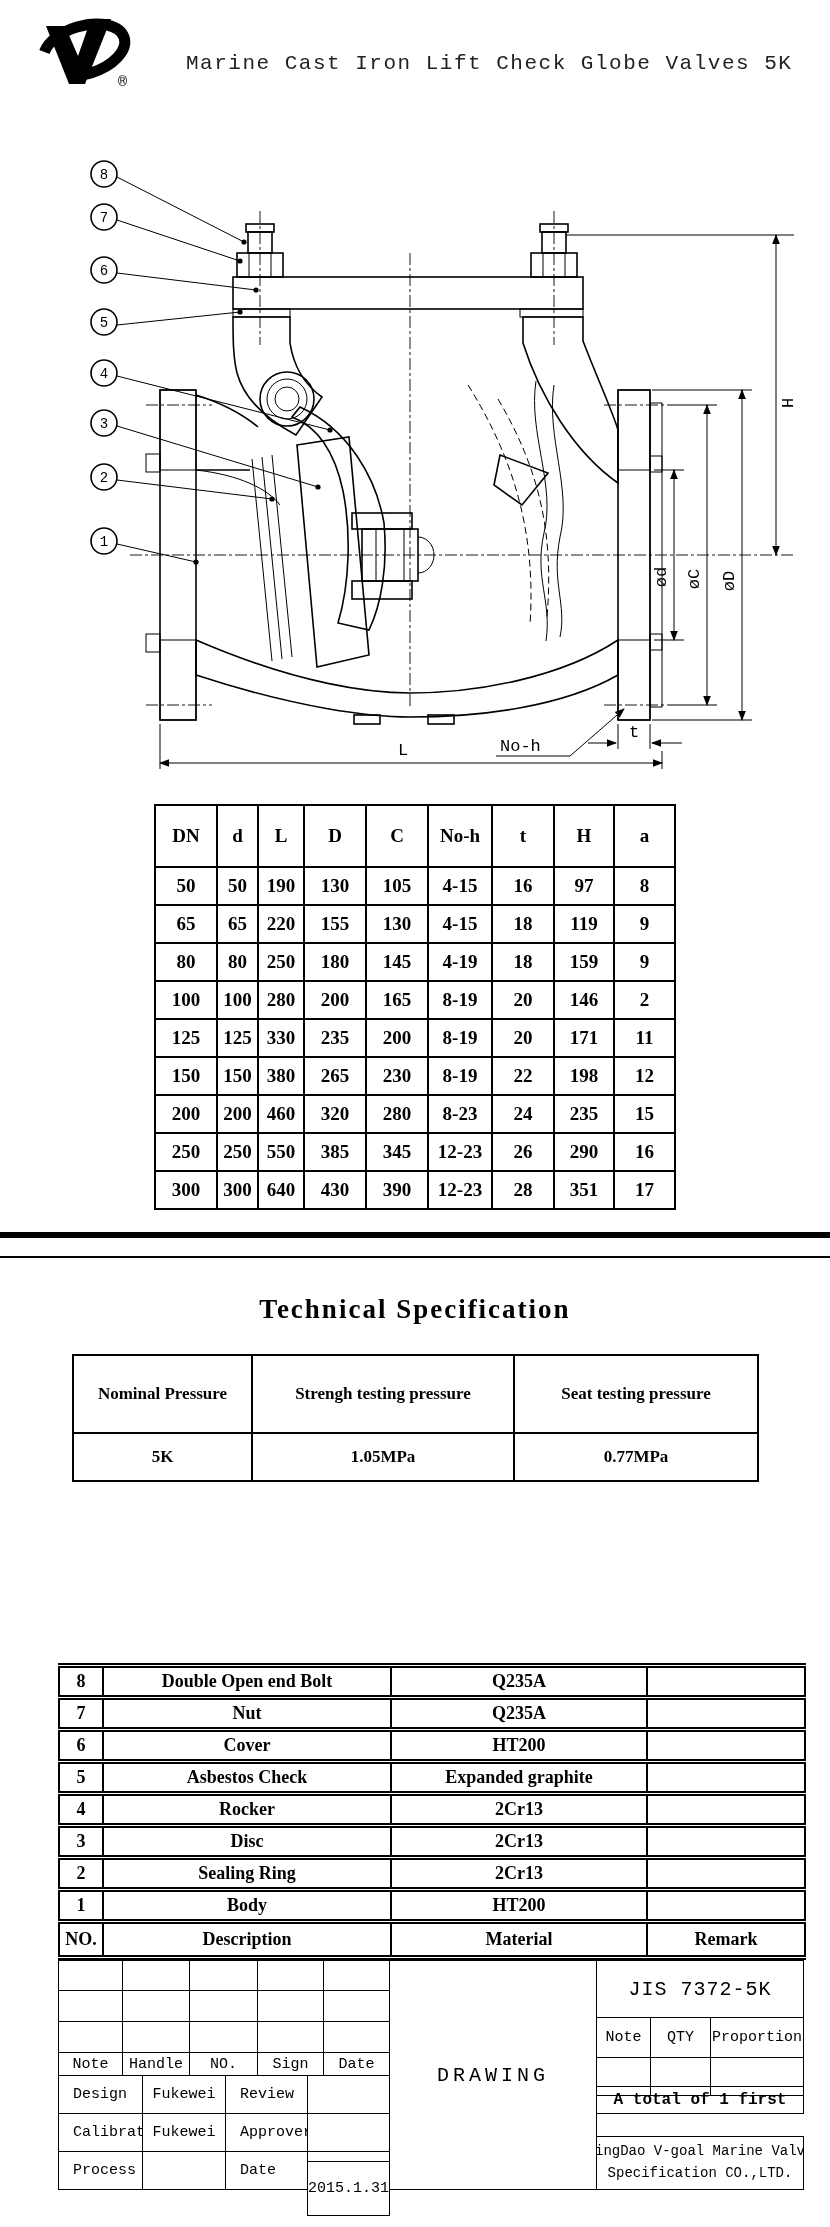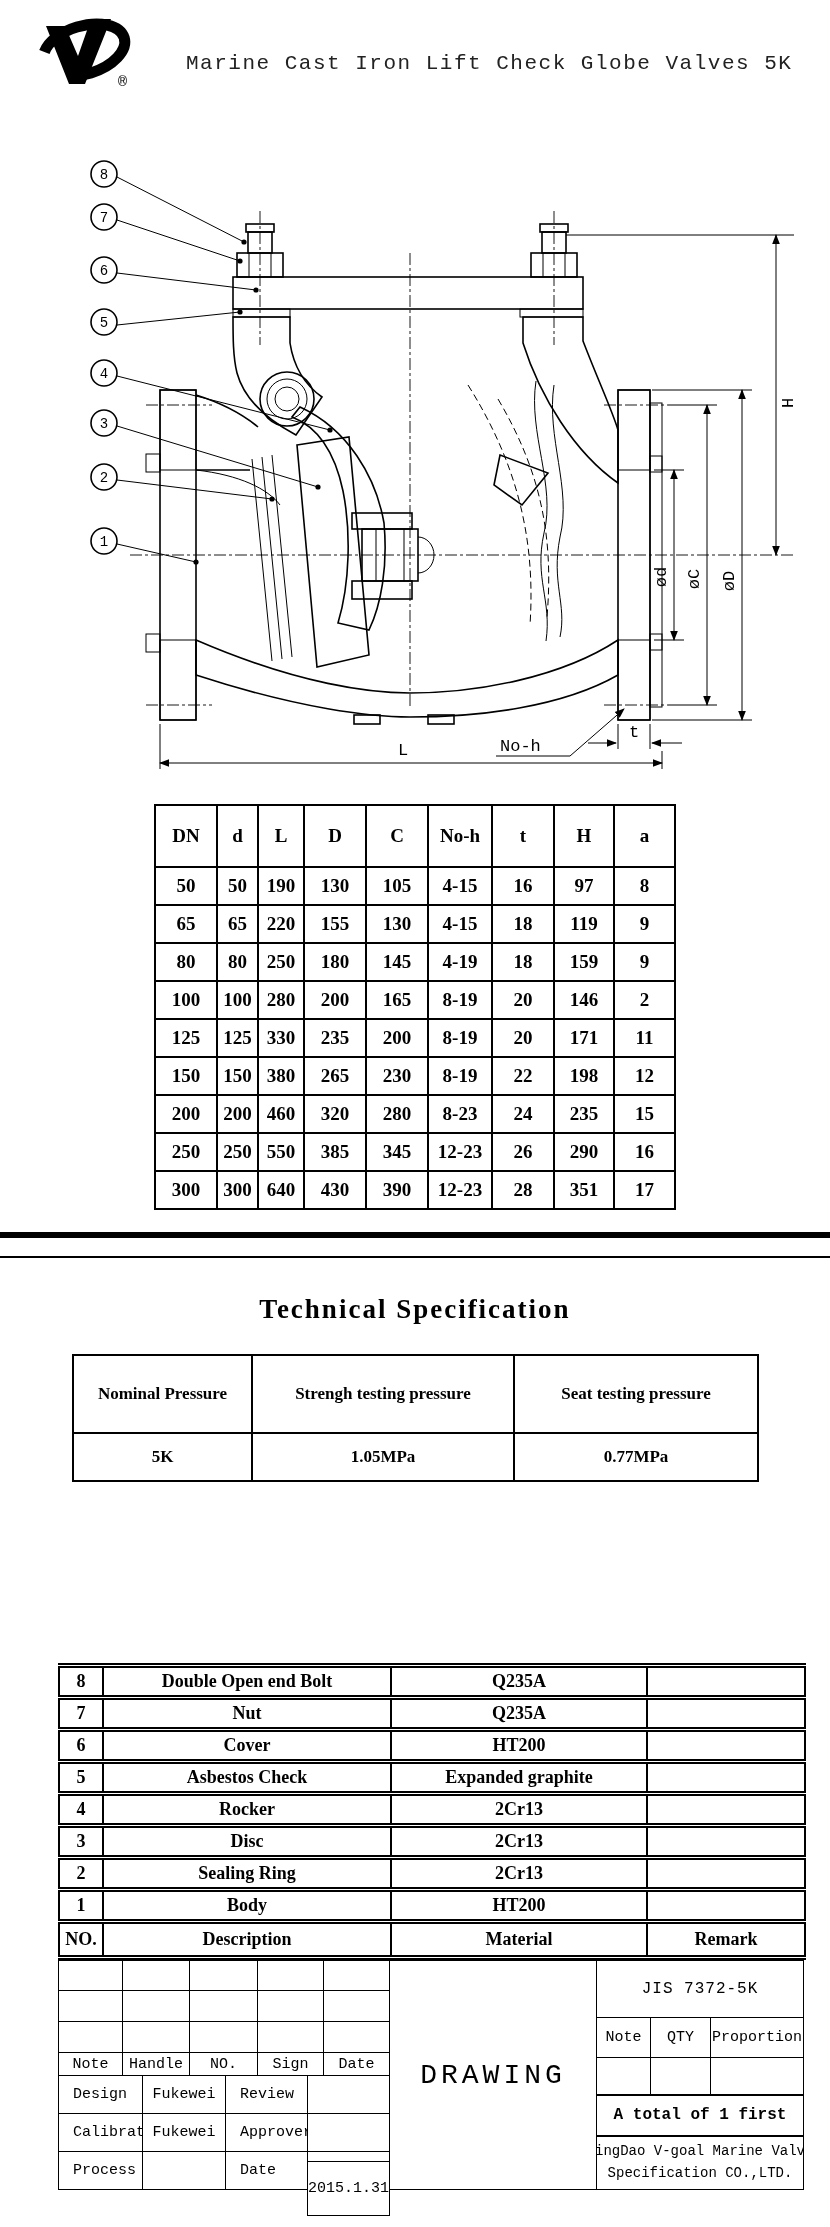--- a/index.html
+++ b/index.html
@@ -52,22 +52,22 @@
   #parts-table td { border-left:2px solid #000; border-right:2px solid #000;
                     border-top:5px double #000; border-bottom:5px double #000; font-size:18px; }
   #parts-table tbody.bd tr { height:32px; }
   #parts-table tbody.ft tr { height:36px; font-size:19px; }
 
   
   #title-block { position:absolute; left:58px; top:1960px; width:746px; height:230px; }
   .tbc { position:absolute; border:1px solid #000; font-size:15px; display:flex;
          align-items:center; justify-content:center; white-space:nowrap; overflow:hidden; }
   .tbc.left { justify-content:flex-start; padding-left:14px; }
-  #drawing-word { font-size:28px; letter-spacing:4px;text-align:center; }
-  #docno { font-size:16px; letter-spacing:1px; }
+  #drawing-word { font-size:20px; letter-spacing:4px;text-align:center; }
+  #docno { font-size:20px; letter-spacing:1px; }
   #company-cell { flex-direction:column; font-size:14px; line-height:1.55; }
   #total-note { font-size:16px; font-weight:bold; }
 </style>
 </head>
 <body>
 
 <div id="page">
 
   <svg id="logo" width="100" height="80" viewBox="0 0 100 80">
     <ellipse cx="48" cy="38" rx="42" ry="24" transform="rotate(-17 48 38)" fill="none" stroke="#000" stroke-width="11" pathLength="100" stroke-dasharray="80 20" stroke-dashoffset="-55"></ellipse>
@@ -540,20 +540,20 @@
 
     <div class="tbc" id="drawing-word" style="left:331px;top:0;width:208px;height:230px">DRAWING</div>
 
     <div class="tbc" id="docno" style="left:538px;top:0;width:208px;height:58px">JIS 7372-5K</div>
     <div class="tbc" style="left:538px;top:57px;width:55px;height:41px">Note</div>
     <div class="tbc" style="left:592px;top:57px;width:61px;height:41px">QTY</div>
     <div class="tbc" style="left:652px;top:57px;width:94px;height:41px">Proportion</div>
     <div class="tbc" style="left:538px;top:97px;width:55px;height:39px"></div>
     <div class="tbc" style="left:592px;top:97px;width:61px;height:39px"></div>
     <div class="tbc" style="left:652px;top:97px;width:94px;height:39px"></div>
-    <div class="tbc" id="total-note" style="left:538px;top:134px;width:208px;height:42px">A total of 1 first</div>
+    <div class="tbc" id="total-note" style="left:538px;top:126px;width:208px;height:28px">A total of 1 first</div>
     <div class="tbc" id="company-cell" style="left:538px;top:176px;width:208px;height:54px">
       <span>QingDao V-goal Marine Valve</span>
       <span>Specification CO.,LTD.</span>
     </div>
   </div>
 
 </div>
 
 </body></html>

